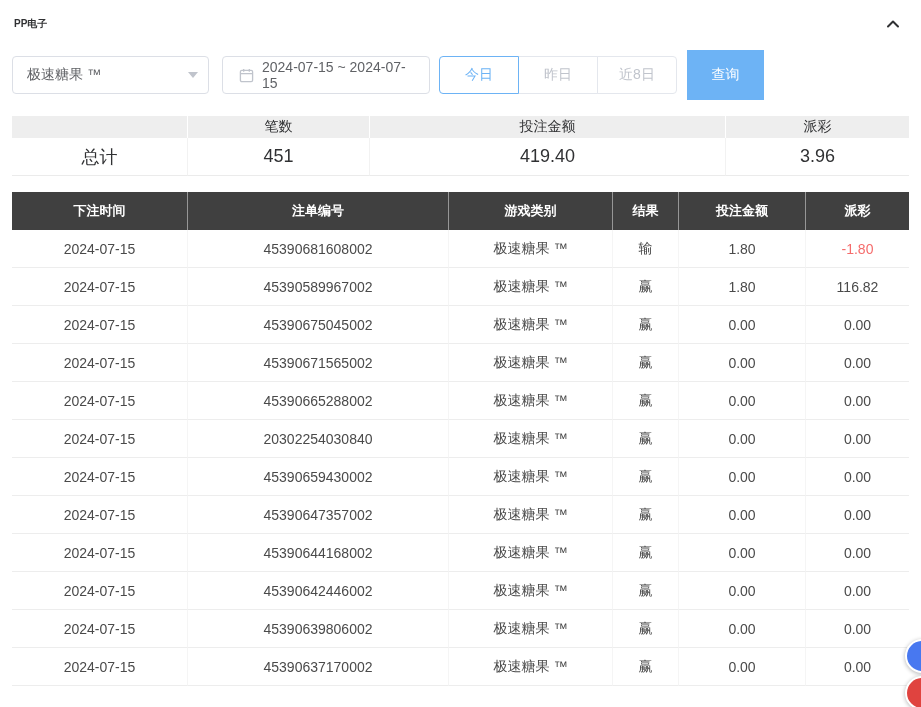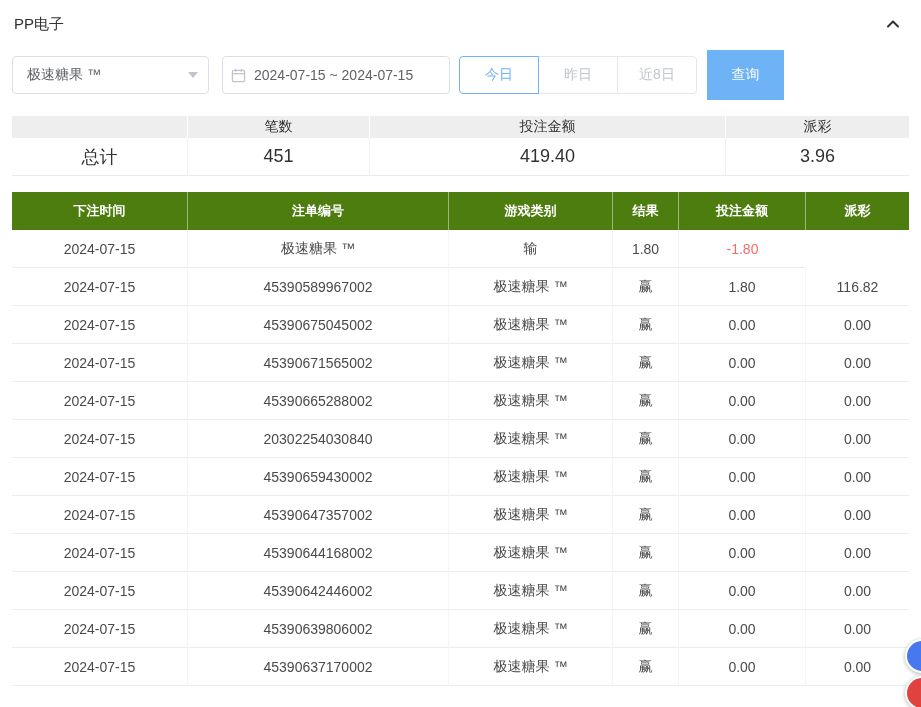--- a/index.html
+++ b/index.html
@@ -11,43 +11,43 @@
     color: #4a4a4a;
   }
   .page { position: relative; width: 921px; height: 707px; padding: 0 12px; }
 
   
   .panel-header {
     height: 48px;
     display: flex; align-items: center; justify-content: space-between;
     padding: 0 4px 0 2px;
   }
-  .panel-title { font-size: 15px; font-weight: normal; color: #303133; }
+  .panel-title { font-size: 10px; font-weight: bold; color: #303133; }
   .collapse-btn { cursor: pointer; display: flex; align-items: center; padding: 4px; }
 
   
   .filters { display: flex; align-items: center; height: 38px; margin-top: 8px; }
   .select-box {
     width: 197px; height: 38px;
     border: 1px solid #dcdfe6; border-radius: 4px;
     display: flex; align-items: center; justify-content: space-between;
     padding: 0 10px 0 14px;
     font-size: 14px; color: #606266;
     cursor: pointer; background: #fff;
   }
   .select-caret {
     width: 0; height: 0;
     border-left: 5px solid transparent; border-right: 5px solid transparent;
     border-top: 6px solid #c0c4cc;
   }
   .date-picker {
-    width: 228px; height: 38px;
+    width: 208px; height: 38px;
     border: 1px solid #dcdfe6; border-radius: 4px;
     display: flex; align-items: center;
-    padding: 0 8px;
+    padding: 0 16px;
     margin-left: 13px;
     font-size: 14px; color: #606266;
     cursor: pointer; background: #fff;
   }
   .date-picker .cal { margin-right: 8px; display: flex; align-items: center; }
   .quick-group { display: flex; margin-left: 9px; }
   .qbtn {
     width: 80px; height: 38px;
     background: #fff;
     border: 1px solid #e4e7ed;
@@ -90,21 +90,21 @@
   }
   .s-body .s-cell:last-child { border-right: none; }
 
   
   .main-table { margin-top: 16px; }
   .t-row, .t-head {
     display: grid;
     grid-template-columns: 176px 261px 164px 66px 127px 103px;
   }
   .t-head .h-cell {
-    background: #4d7c0f; color: #ffffff;
+    background: #404040; color: #ffffff;
     height: 38px;
     display: flex; align-items: center; justify-content: center;
     font-size: 13px; font-weight: bold;
     border-right: 1px solid rgba(255,255,255,0.45);
   }
   .t-head .h-cell:last-child { border-right: none; }
   .t-cell {
     height: 38px;
     display: flex; align-items: center; justify-content: center;
     font-size: 14px; color: #4a4a4a;
@@ -188,20 +188,21 @@
       <div class="h-cell">下注时间</div>
       <div class="h-cell">注单编号</div>
       <div class="h-cell">游戏类别</div>
       <div class="h-cell">结果</div>
       <div class="h-cell">投注金额</div>
       <div class="h-cell">派彩</div>
     </div>
     <div id="table-body">
         <div class="t-row">
     <div class="t-cell">2024-07-15</div>
+    <div class="t-cell">45390681608002</div>
     <div class="t-cell">极速糖果 ™</div>
     <div class="t-cell">输</div>
     <div class="t-cell">1.80</div>
     <div class="t-cell neg">-1.80</div>
   </div>
         <div class="t-row">
     <div class="t-cell">2024-07-15</div>
     <div class="t-cell">45390589967002</div>
     <div class="t-cell">极速糖果 ™</div>
     <div class="t-cell">赢</div>

